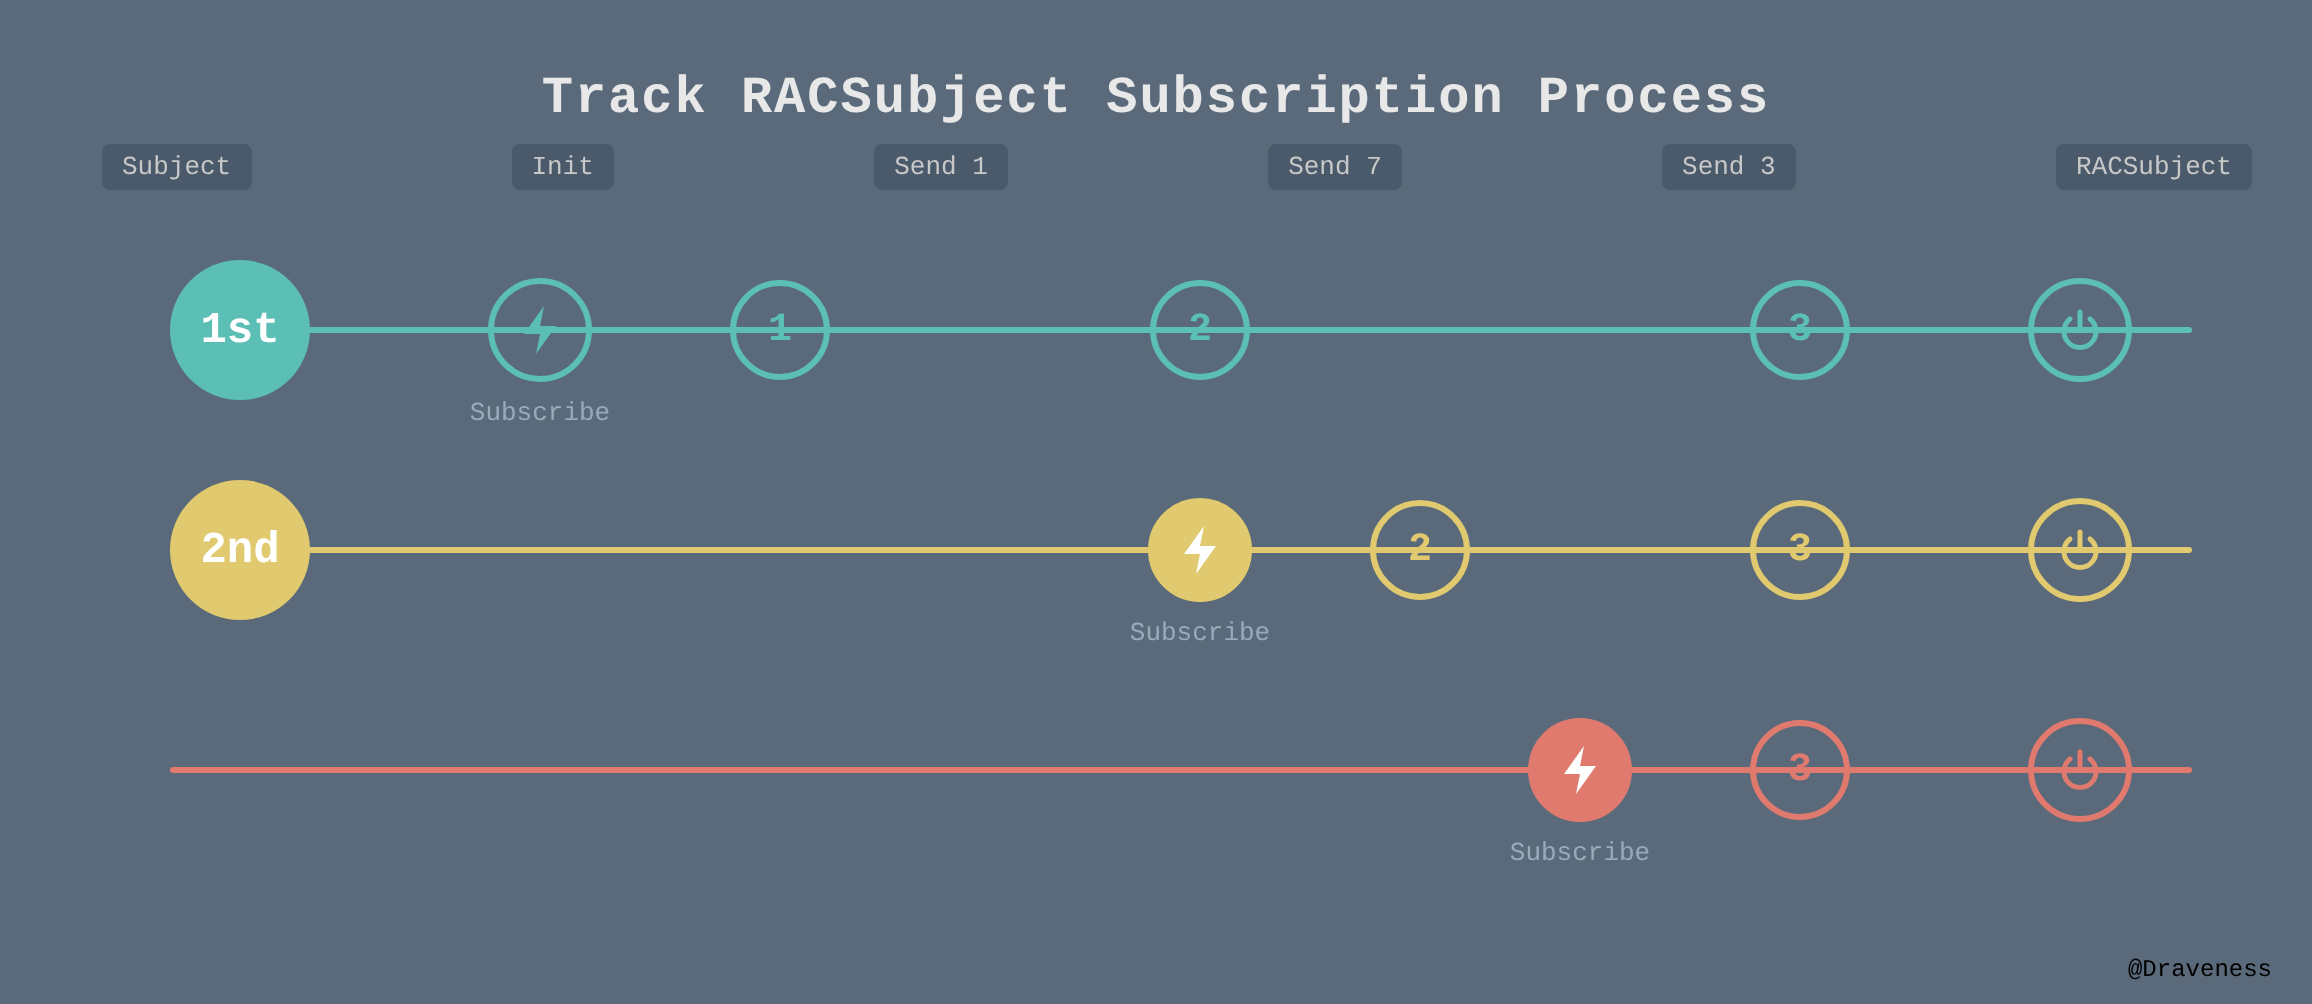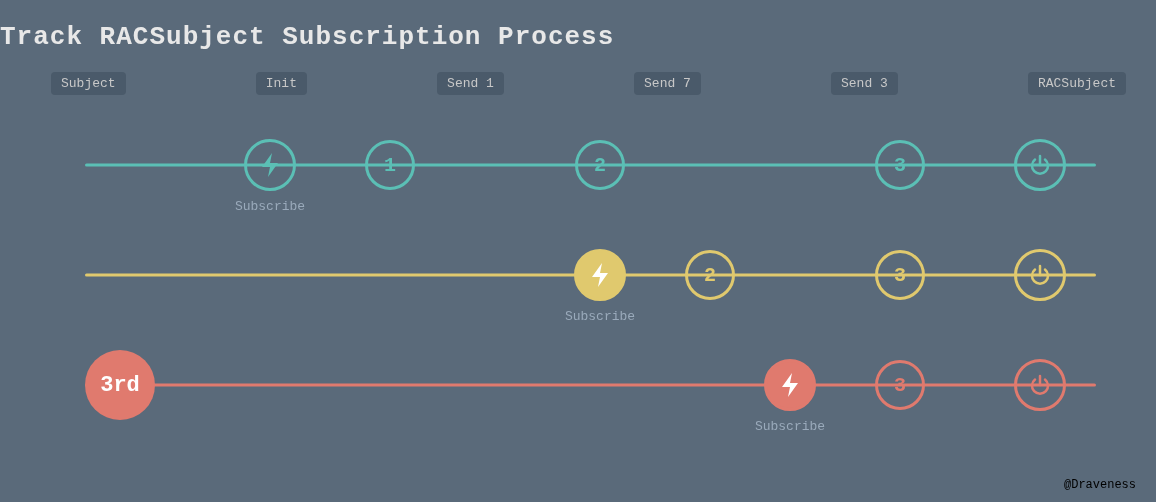--- a/index.html
+++ b/index.html
@@ -5,24 +5,25 @@
     * { box-sizing: border-box; margin: 0; padding: 0; }
     body {
       width: 1156px;
       height: 502px;
       background-color: #5a6a7a;
       font-family: 'Courier New', Courier, monospace;
       overflow: hidden;
       position: relative;
     }
     .title {
+      text-align: center;
       color: #e8e8e8;
       font-size: 26px;
       font-weight: bold;
-      padding-top: 22px;
+      padding-top: 34px;
       letter-spacing: 1px;
     }
     .header-row {
       display: flex;
       align-items: center;
       position: absolute;
       top: 72px;
       left: 30px;
       right: 30px;
     }
@@ -82,56 +83,57 @@
   <div class="header-label">Send 7</div>
   <div class="header-spacer"></div>
   <div class="header-label">Send 3</div>
   <div class="header-spacer"></div>
   <div class="header-label">RACSubject</div>
 </div>
 
 <div class="timeline-container" id="timeline-container">
     <div class="timeline-row" style="position: relative; height: 110px;">
       <div class="timeline-line" style="background-color: rgb(91, 191, 181); left: 55px; right: 30px; top: 50%; transform: translateY(-50%); position: absolute; height: 3px;"></div>
+      <div style="position: absolute; top: 50%; transform: translate(-50%, -50%); left: 90px; border-radius: 50%; display: flex; align-items: center; justify-content: center; z-index: 2; width: 70px; height: 70px; background-color: rgb(91, 191, 181); color: rgb(255, 255, 255); font-size: 22px; font-weight: bold;">1st</div>
       <div style="position: absolute; top: calc(50% + 34px); left: 240px; transform: translateX(-50%); color: rgb(154, 170, 187); font-size: 13px; white-space: nowrap;">Subscribe</div>
       <div style="position: absolute; top: 50%; transform: translate(-50%, -50%); left: 240px; border-radius: 50%; display: flex; align-items: center; justify-content: center; z-index: 2; width: 52px; height: 52px; border: 3px solid rgb(91, 191, 181); background-color: transparent;">
         <svg width="24" height="28" viewBox="0 0 24 28" fill="#5bbfb5">
         <polygon points="14,2 4,16 12,16 10,26 20,12 12,12"></polygon>
       </svg>
       </div>
       <div style="position: absolute; top: 50%; transform: translate(-50%, -50%); left: 360px; border-radius: 50%; display: flex; align-items: center; justify-content: center; z-index: 2; width: 50px; height: 50px; border: 3px solid rgb(91, 191, 181); color: rgb(91, 191, 181); background-color: transparent; font-size: 20px; font-weight: bold;">1</div>
       <div style="position: absolute; top: 50%; transform: translate(-50%, -50%); left: 570px; border-radius: 50%; display: flex; align-items: center; justify-content: center; z-index: 2; width: 50px; height: 50px; border: 3px solid rgb(91, 191, 181); color: rgb(91, 191, 181); background-color: transparent; font-size: 20px; font-weight: bold;">2</div>
       <div style="position: absolute; top: 50%; transform: translate(-50%, -50%); left: 870px; border-radius: 50%; display: flex; align-items: center; justify-content: center; z-index: 2; width: 50px; height: 50px; border: 3px solid rgb(91, 191, 181); color: rgb(91, 191, 181); background-color: transparent; font-size: 20px; font-weight: bold;">3</div>
       <div style="position: absolute; top: 50%; transform: translate(-50%, -50%); left: 1010px; border-radius: 50%; display: flex; align-items: center; justify-content: center; z-index: 2; width: 52px; height: 52px; border: 3px solid rgb(91, 191, 181); background-color: transparent; color: rgb(91, 191, 181);">
         <svg width="26" height="26" viewBox="0 0 26 26" fill="none" stroke="#5bbfb5" stroke-width="2.5">
         <path d="M13 4 L13 13" stroke-linecap="round"></path>
         <path d="M8 7.5 A8 8 0 1 0 18 7.5" fill="none" stroke-linecap="round"></path>
       </svg>
       </div>
     </div>
     <div class="timeline-row" style="position: relative; height: 110px;">
       <div class="timeline-line" style="background-color: rgb(224, 201, 110); left: 55px; right: 30px; top: 50%; transform: translateY(-50%); position: absolute; height: 3px;"></div>
+      <div style="position: absolute; top: 50%; transform: translate(-50%, -50%); left: 90px; border-radius: 50%; display: flex; align-items: center; justify-content: center; z-index: 2; width: 70px; height: 70px; background-color: rgb(224, 201, 110); color: rgb(255, 255, 255); font-size: 22px; font-weight: bold;">2nd</div>
       <div style="position: absolute; top: calc(50% + 34px); left: 570px; transform: translateX(-50%); color: rgb(154, 170, 187); font-size: 13px; white-space: nowrap;">Subscribe</div>
       <div style="position: absolute; top: 50%; transform: translate(-50%, -50%); left: 570px; border-radius: 50%; display: flex; align-items: center; justify-content: center; z-index: 2; width: 52px; height: 52px; border: 3px solid rgb(224, 201, 110); background-color: rgb(224, 201, 110);">
         <svg width="24" height="28" viewBox="0 0 24 28" fill="#fff">
         <polygon points="14,2 4,16 12,16 10,26 20,12 12,12"></polygon>
       </svg>
       </div>
       <div style="position: absolute; top: 50%; transform: translate(-50%, -50%); left: 680px; border-radius: 50%; display: flex; align-items: center; justify-content: center; z-index: 2; width: 50px; height: 50px; border: 3px solid rgb(224, 201, 110); color: rgb(224, 201, 110); background-color: transparent; font-size: 20px; font-weight: bold;">2</div>
       <div style="position: absolute; top: 50%; transform: translate(-50%, -50%); left: 870px; border-radius: 50%; display: flex; align-items: center; justify-content: center; z-index: 2; width: 50px; height: 50px; border: 3px solid rgb(224, 201, 110); color: rgb(224, 201, 110); background-color: transparent; font-size: 20px; font-weight: bold;">3</div>
       <div style="position: absolute; top: 50%; transform: translate(-50%, -50%); left: 1010px; border-radius: 50%; display: flex; align-items: center; justify-content: center; z-index: 2; width: 52px; height: 52px; border: 3px solid rgb(224, 201, 110); background-color: transparent; color: rgb(224, 201, 110);">
         <svg width="26" height="26" viewBox="0 0 26 26" fill="none" stroke="#e0c96e" stroke-width="2.5">
         <path d="M13 4 L13 13" stroke-linecap="round"></path>
         <path d="M8 7.5 A8 8 0 1 0 18 7.5" fill="none" stroke-linecap="round"></path>
       </svg>
       </div>
     </div>
     <div class="timeline-row" style="position: relative; height: 110px;">
       <div class="timeline-line" style="background-color: rgb(224, 122, 110); left: 55px; right: 30px; top: 50%; transform: translateY(-50%); position: absolute; height: 3px;"></div>
-      <div style="position: absolute; top: 50%; transform: translate(-50%, -50%); left: 90px; border-radius: 50%; display: flex; align-items: center; justify-content: center; z-index: 2; width: 70px; height: 70px; background-color: rgb(224, 122, 110); color: rgb(255, 255, 255); font-size: 22px; font-weight: bold;">3rd</div>
       <div style="position: absolute; top: calc(50% + 34px); left: 760px; transform: translateX(-50%); color: rgb(154, 170, 187); font-size: 13px; white-space: nowrap;">Subscribe</div>
       <div style="position: absolute; top: 50%; transform: translate(-50%, -50%); left: 760px; border-radius: 50%; display: flex; align-items: center; justify-content: center; z-index: 2; width: 52px; height: 52px; border: 3px solid rgb(224, 122, 110); background-color: rgb(224, 122, 110);">
         <svg width="24" height="28" viewBox="0 0 24 28" fill="#fff">
         <polygon points="14,2 4,16 12,16 10,26 20,12 12,12"></polygon>
       </svg>
       </div>
       <div style="position: absolute; top: 50%; transform: translate(-50%, -50%); left: 870px; border-radius: 50%; display: flex; align-items: center; justify-content: center; z-index: 2; width: 50px; height: 50px; border: 3px solid rgb(224, 122, 110); color: rgb(224, 122, 110); background-color: transparent; font-size: 20px; font-weight: bold;">3</div>
       <div style="position: absolute; top: 50%; transform: translate(-50%, -50%); left: 1010px; border-radius: 50%; display: flex; align-items: center; justify-content: center; z-index: 2; width: 52px; height: 52px; border: 3px solid rgb(224, 122, 110); background-color: transparent; color: rgb(224, 122, 110);">
         <svg width="26" height="26" viewBox="0 0 26 26" fill="none" stroke="#e07a6e" stroke-width="2.5">
         <path d="M13 4 L13 13" stroke-linecap="round"></path>

